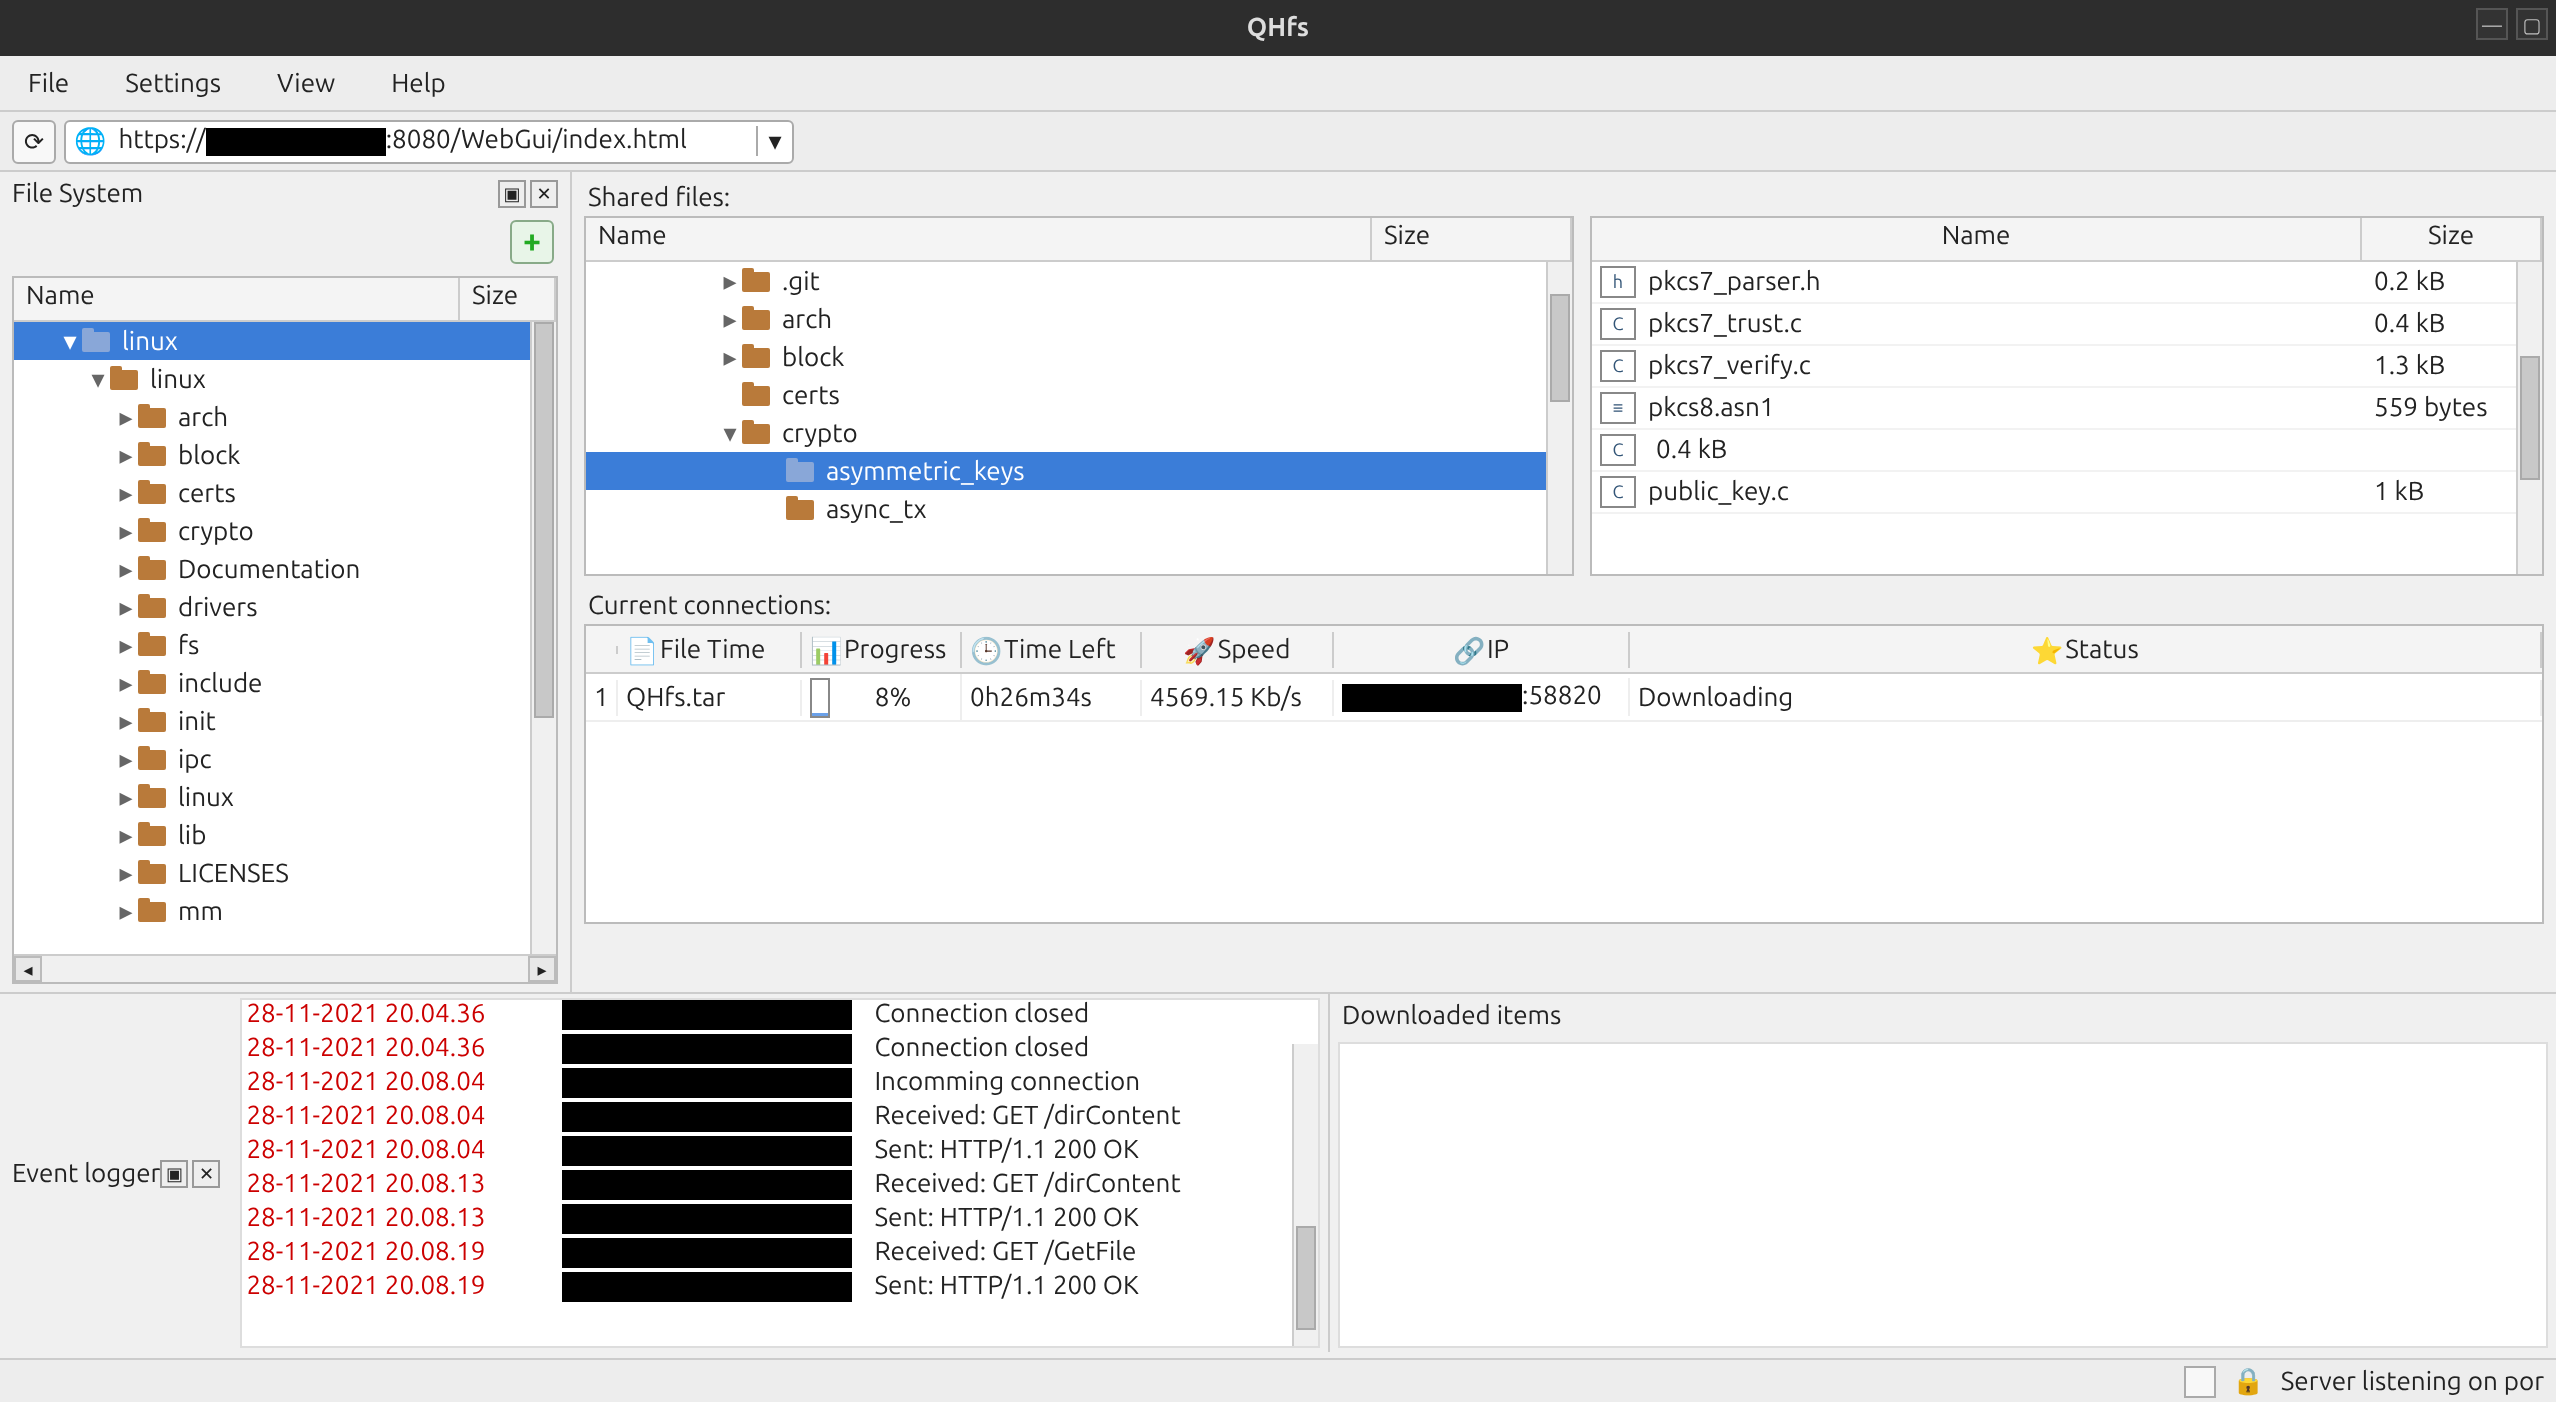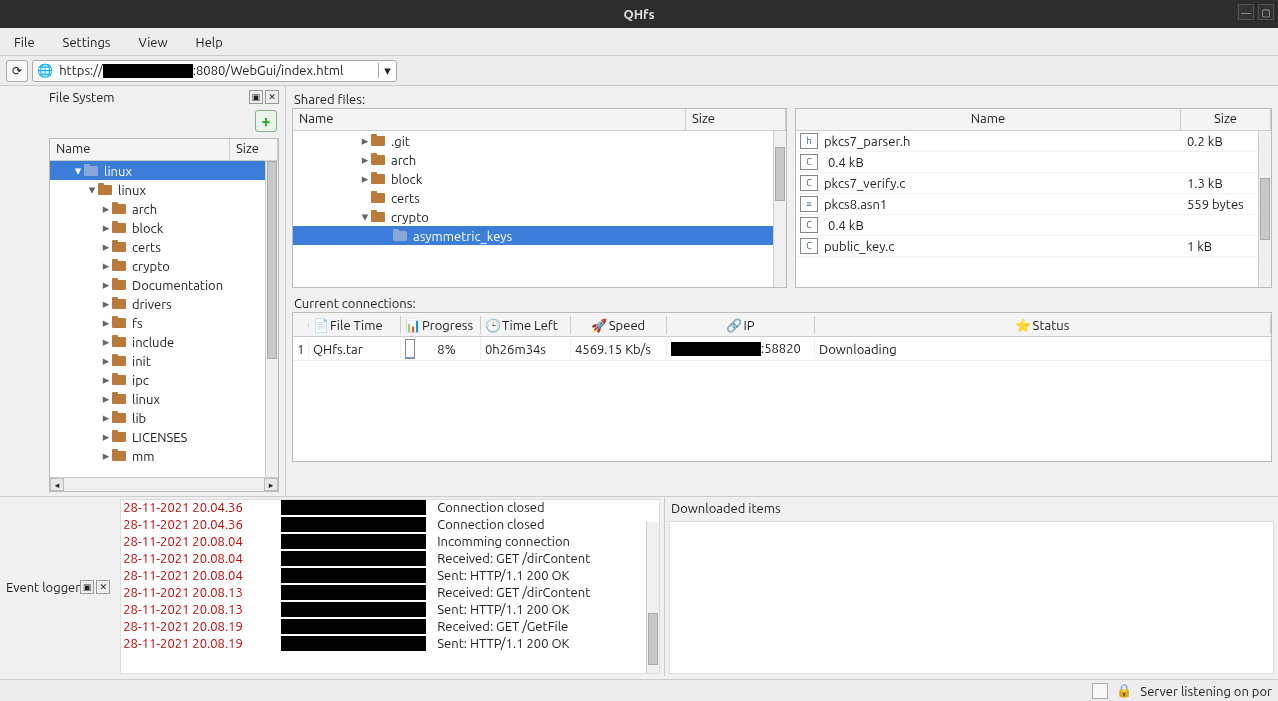--- a/index.html
+++ b/index.html
@@ -15,21 +15,21 @@
 
 .toolbar { background: #ededed; height: 30px; display: flex; align-items: center; padding: 0 6px; gap: 4px; border-bottom: 1px solid #ccc; }
 .tbtn { width: 22px; height: 22px; border: 1px solid #aaa; border-radius: 3px; background: #f8f8f8; display: flex; align-items: center; justify-content: center; cursor: pointer; font-size: 12px; }
 .urlbox { display: flex; align-items: center; border: 1px solid #aaa; border-radius: 3px; background: #fff; height: 22px; flex: 0 0 365px; }
 .urlbox .globe { padding: 0 4px; color: #3a6; }
 .urlbox .urltext { flex: 1; padding: 0 2px; white-space: nowrap; overflow: hidden; }
 .urlbox .redact { background: #000; display: inline-block; width: 90px; height: 14px; vertical-align: middle; }
 .urlbox .drop { width: 18px; border-left: 1px solid #aaa; text-align: center; cursor: pointer; }
 
 .main { display: flex; height: 410px; }
-.left { width: 286px; border-right: 1px solid #ccc; display: flex; flex-direction: column; padding-left: 43px; }
+.left { width: 286px; border-right: 1px solid #ccc; display: flex; flex-direction: column; }
 .right { flex: 1; display: flex; flex-direction: column; }
 
 .panehdr { display: flex; align-items: center; justify-content: space-between; padding: 4px 6px; font-size: 13px; }
 .panehdr .minibtns { display: flex; gap: 2px; }
 .minibtn { width: 14px; height: 14px; border: 1px solid #999; background: #eee; font-size: 9px; display: flex; align-items: center; justify-content: center; cursor: pointer; }
 
 .addrow { display: flex; justify-content: flex-end; padding: 2px 8px; }
 .addbtn { width: 22px; height: 22px; border: 1px solid #8a8; border-radius: 3px; background: #e8f5e8; color: #2a2; font-size: 16px; font-weight: bold; display: flex; align-items: center; justify-content: center; cursor: pointer; }
 
 .treebox { flex: 1; margin: 4px 6px; border: 1px solid #bbb; background: #fff; position: relative; overflow: hidden; }
@@ -286,38 +286,45 @@
               <span class="exp">▾</span>
               <span class="fold"></span>
               <span>crypto</span>
             </div>
             <div class="treerow sel">
               <span style="width:86px"></span>
               <span class="exp"></span>
               <span class="fold"></span>
               <span>asymmetric_keys</span>
             </div>
+            <div class="treerow">
+              <span style="width:86px"></span>
+              <span class="exp"></span>
+              <span class="fold"></span>
+              <span>async_tx</span>
+            </div>
           </div>
         <div class="vscroll">
             <div class="thumb" style="top:10%;height:35%;"></div>
           </div>
       </div>
       <div class="filetable">
         <div class="tblhdr">
           <div class="col colname">Name</div>
           <div class="col colsize">Size</div>
         </div>
         <div class="tblbody" id="file-list">
             <div class="tblrow">
               <span class="ficon">h</span>
               <span class="fname">pkcs7_parser.h</span>
               <span class="fsize">0.2 kB</span>
             </div>
             <div class="tblrow">
               <span class="ficon">C</span>
+              <span class="fname">pkcs7_trust.c</span>
               <span class="fsize">0.4 kB</span>
             </div>
             <div class="tblrow">
               <span class="ficon">C</span>
               <span class="fname">pkcs7_verify.c</span>
               <span class="fsize">1.3 kB</span>
             </div>
             <div class="tblrow">
               <span class="ficon">≡</span>
               <span class="fname">pkcs8.asn1</span>

